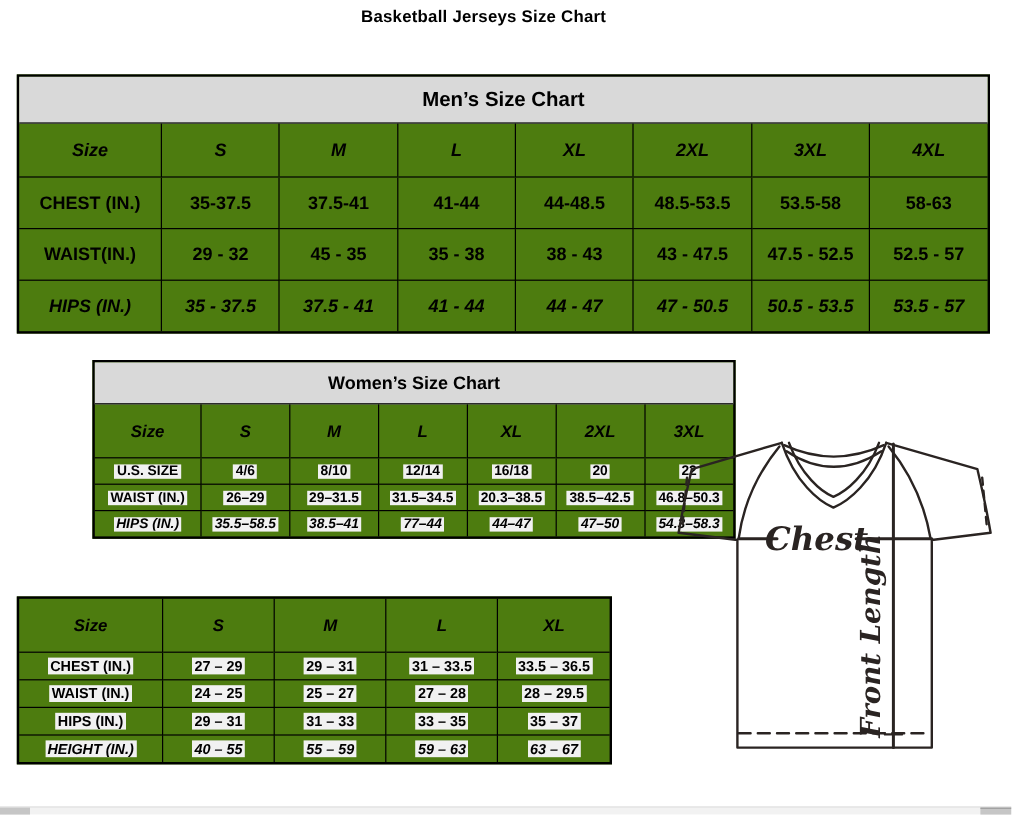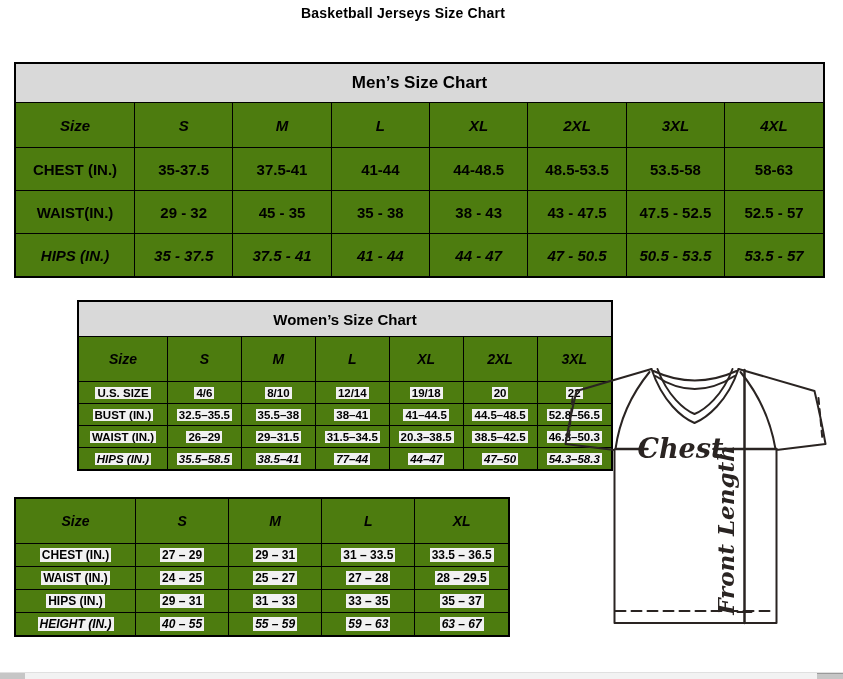--- a/index.html
+++ b/index.html
@@ -126,32 +126,23 @@
             <th>2XL</th>
             <th>3XL</th>
           </tr>
         </thead>
         <tbody>
           <tr>
             <th><span class="hl">U.S. SIZE</span></th>
             <td><span class="hl">4/6</span></td>
             <td><span class="hl">8/10</span></td>
             <td><span class="hl">12/14</span></td>
-            <td><span class="hl">19/18</span></td>
+            <td><span class="hl">16/18</span></td>
             <td><span class="hl">20</span></td>
             <td><span class="hl">22</span></td>
-          </tr>
-          <tr>
-            <th><span class="hl">BUST (IN.)</span></th>
-            <td><span class="hl">32.5–35.5</span></td>
-            <td><span class="hl">35.5–38</span></td>
-            <td><span class="hl">38–41</span></td>
-            <td><span class="hl">41–44.5</span></td>
-            <td><span class="hl">44.5–48.5</span></td>
-            <td><span class="hl">52.8–56.5</span></td>
           </tr>
           <tr>
             <th><span class="hl">WAIST (IN.)</span></th>
             <td><span class="hl">26–29</span></td>
             <td><span class="hl">29–31.5</span></td>
             <td><span class="hl">31.5–34.5</span></td>
             <td><span class="hl">20.3–38.5</span></td>
             <td><span class="hl">38.5–42.5</span></td>
             <td><span class="hl">46.8–50.3</span></td>
           </tr>

